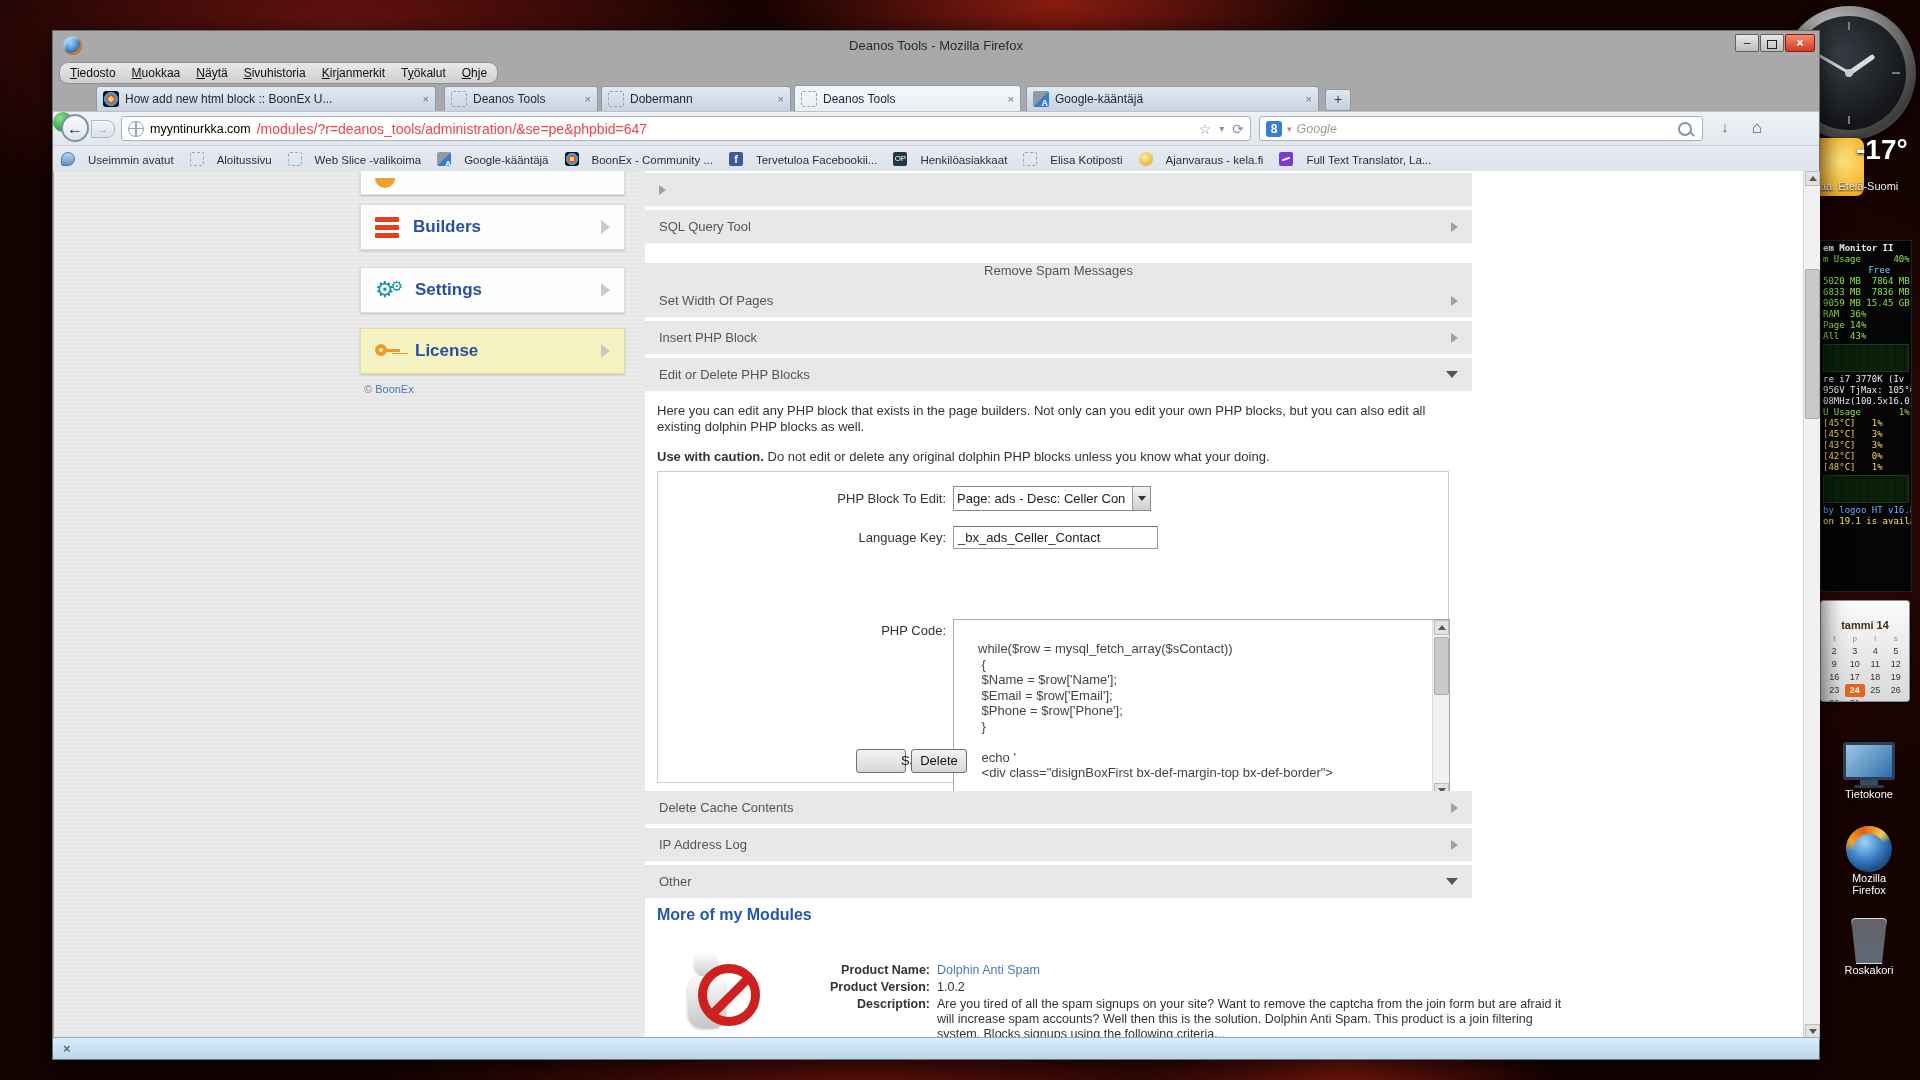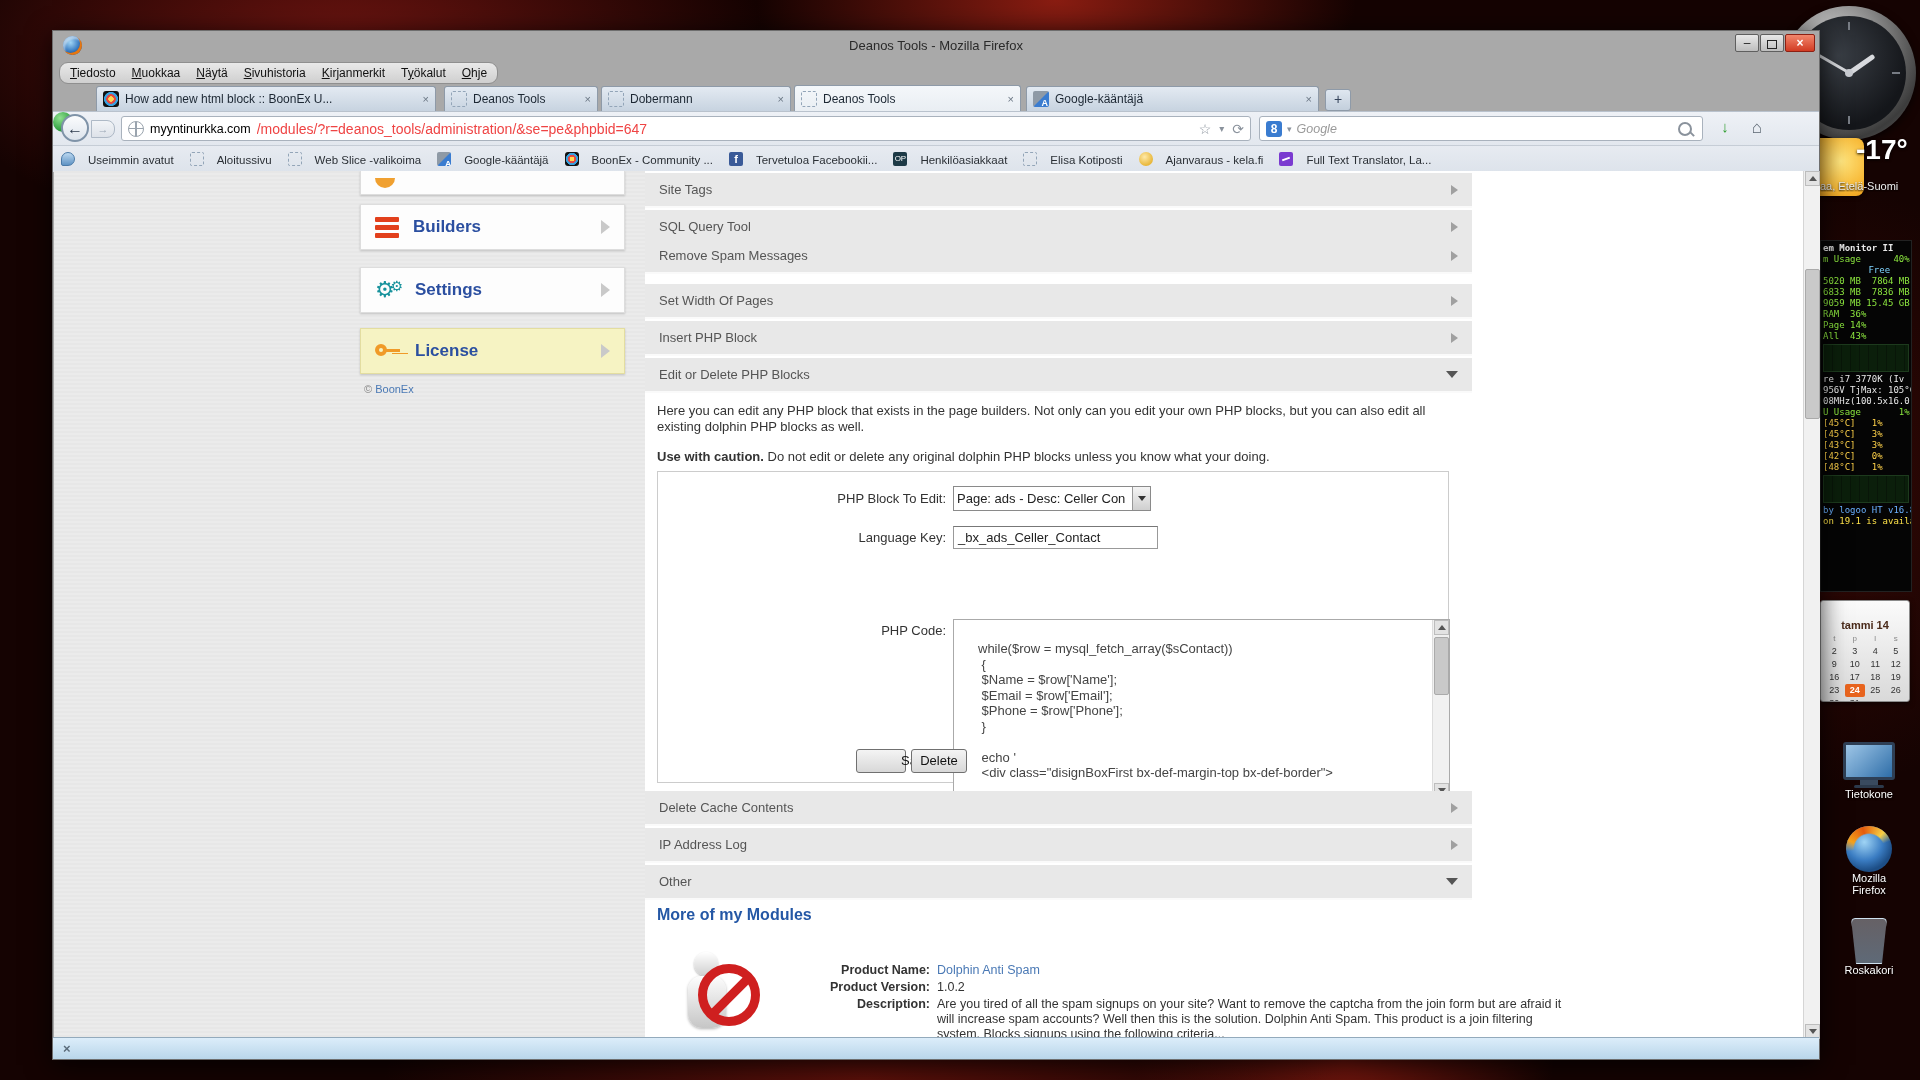--- a/index.html
+++ b/index.html
@@ -447,28 +447,27 @@
         <span class="chev"></span>
       </div>
       <div class="scard license" style="top:157px;">
         <span class="ico-key"></span>
         <span class="lbl">License</span>
         <span class="chev"></span>
       </div>
       <div class="copyright"><span>© </span><a>BoonEx</a></div>
 
       <div class="acc-row" style="top:2px;">
-        <span class="t">Site Tags</span>
           <span class="ar"></span>
         </div>
       <div class="acc-row" style="top:39px;">
         <span class="t">SQL Query Tool</span>
           <span class="ar"></span>
         </div>
-      <div class="acc-row" style="top:68px;">
+      <div class="acc-row" style="top:92px;flex-direction:column;">
         <span class="t">Remove Spam Messages</span>
           <span class="ar"></span>
         </div>
       <div class="acc-row" style="top:113px;">
         <span class="t">Set Width Of Pages</span>
           <span class="ar"></span>
         </div>
       <div class="acc-row" style="top:150px;">
         <span class="t">Insert PHP Block</span>
           <span class="ar"></span>

